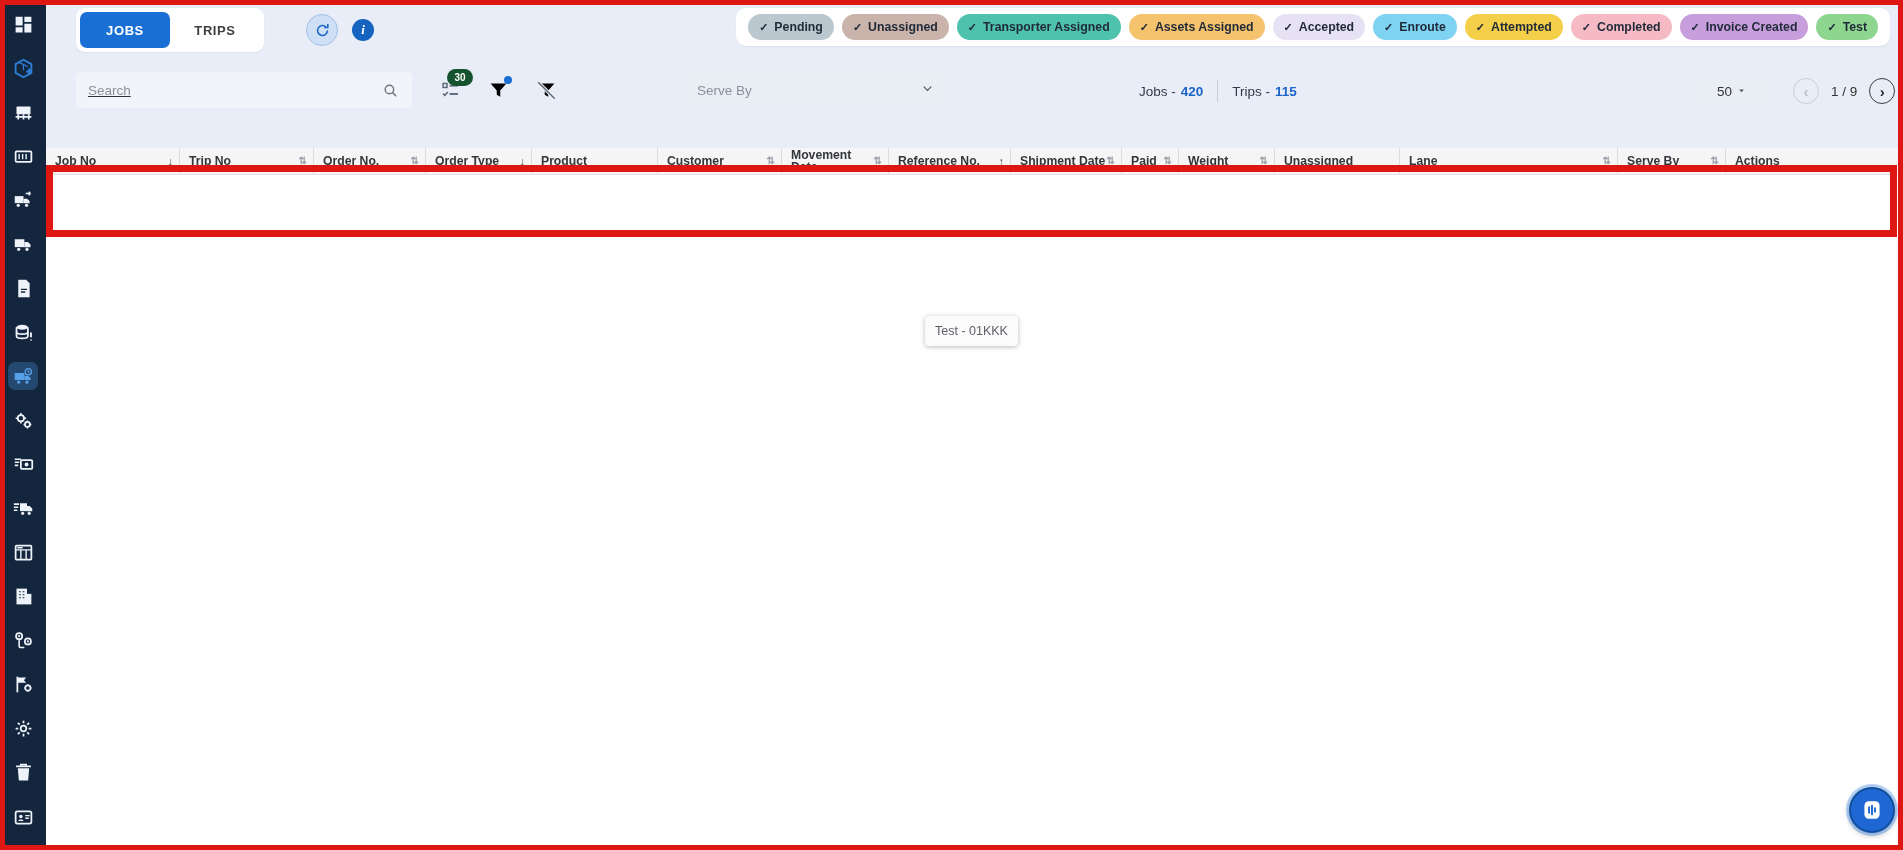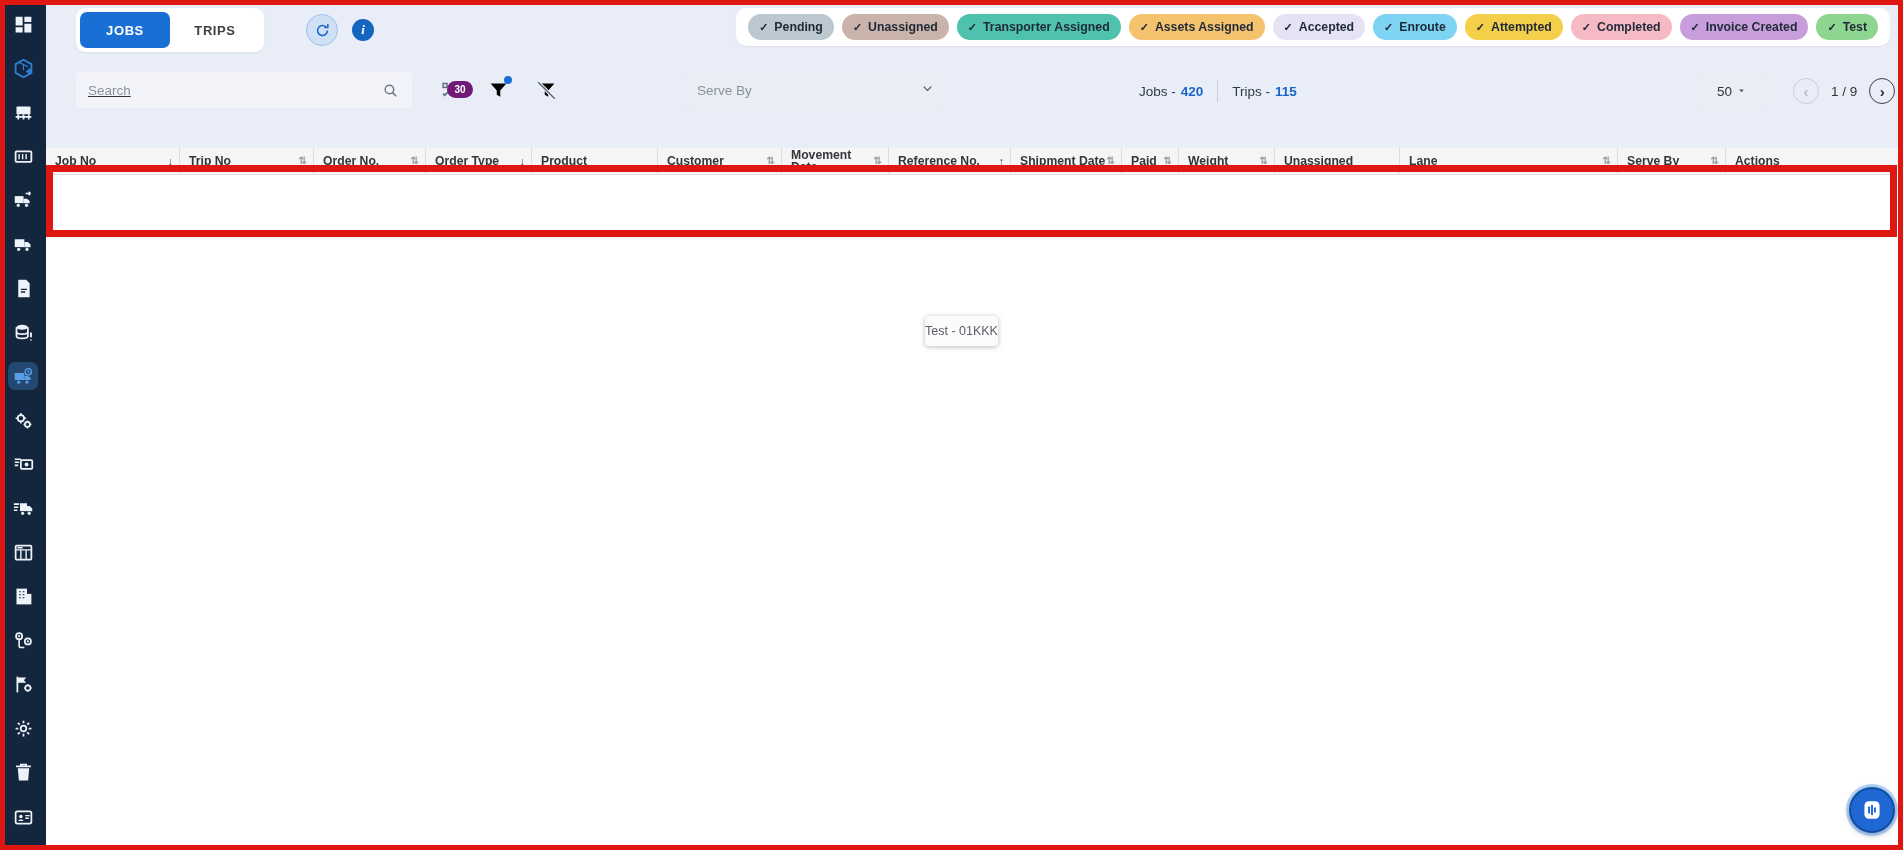--- a/index.html
+++ b/index.html
@@ -23,21 +23,21 @@
   .chip{display:flex;align-items:center;gap:6px;height:26px;padding:0 11px;border-radius:13px;font:600 12.3px "Liberation Sans",sans-serif;color:#1f2937;cursor:pointer;white-space:nowrap;}
   .chip .chk{font-size:11px;font-weight:700;}
   .search-box{position:absolute;left:30px;top:72px;width:336px;height:36px;background:#f2f4f9;border-radius:5px;display:flex;align-items:center;}
   .search-box input{flex:1;border:0;background:transparent;outline:none;padding:0 12px;font:400 13.5px "Liberation Sans",sans-serif;color:#333;text-decoration:underline;}
   .search-box input::placeholder{color:#8b919c;}
   .search-box .s-icon{width:30px;color:#6f7680;display:flex;align-items:center;}
   .search-box .s-icon svg{width:17px;height:17px;}
   .tool-icons{position:absolute;left:392px;top:78px;display:flex;gap:24px;align-items:center;}
   .tool-ic{position:relative;width:24px;height:24px;color:#5d6b7c;cursor:pointer;display:flex;align-items:center;justify-content:center;}
   .tool-ic svg{width:21px;height:21px;}
-  .tool-ic .badge{position:absolute;top:-9px;right:-11px;min-width:20px;height:17px;border-radius:9px;background:#701a75;color:#fff;font:700 10px "Liberation Sans",sans-serif;display:flex;align-items:center;justify-content:center;padding:0 3px;margin-top:12px;}
+  .tool-ic .badge{position:absolute;top:-9px;right:-11px;min-width:20px;height:17px;border-radius:9px;background:#14532d;color:#fff;font:700 10px "Liberation Sans",sans-serif;display:flex;align-items:center;justify-content:center;padding:0 3px;}
   .tool-ic .dot{position:absolute;top:-2px;right:-2px;width:8px;height:8px;border-radius:50%;background:#1a6fd4;}
   .tool-ic.blue{color:#1a63c9;}
   .serveby{position:absolute;left:639px;top:72px;width:262px;height:36px;background:#e9edf4;border-radius:5px;display:flex;align-items:center;justify-content:space-between;padding:0 12px;box-sizing:border-box;cursor:pointer;}
   .serveby span{font:400 13.5px "Liberation Sans",sans-serif;color:#8b919c;}
   .serveby svg{width:15px;height:15px;color:#555;}
   .counts{position:absolute;left:1093px;top:80px;display:flex;align-items:center;font:400 13.5px "Liberation Sans",sans-serif;color:#30394a;}
   .counts b{color:#1a63c9;margin-left:5px;}
   .vdiv{width:1px;height:22px;background:#c8cdd6;margin:0 14px;}
   .pagesize{position:absolute;left:1649px;top:74px;width:74px;height:34px;background:#e9edf4;border-radius:5px;display:flex;align-items:center;justify-content:center;gap:4px;font:400 13.5px "Liberation Sans",sans-serif;color:#333;cursor:pointer;}
   .pagesize svg{width:11px;height:11px;fill:#555;}
@@ -48,21 +48,21 @@
   .pg-text{font:400 13.5px "Liberation Sans",sans-serif;color:#333;}
   
   .table{position:absolute;left:0;right:0;top:148px;bottom:0;background:#fff;overflow:hidden;}
   .thead,.row{display:grid;grid-template-columns:134px 134px 112px 106px 126px 124px 107px 122px 111px 57px 96px 125px 218px 108px 1fr;}
   .thead{height:26px;background:#f5f5f6;border-bottom:1px solid #e0e0e0;}
   .th{display:flex;align-items:center;justify-content:space-between;padding:0 6px 0 9px;border-right:1px solid #dcdcdc;font:700 12.2px "Liberation Sans",sans-serif;color:#33363a;line-height:12px;overflow:hidden;cursor:pointer;}
   .th:last-child{border-right:0;}
   .th .sort{font-size:11px;color:#4a4d52;flex:0 0 auto;}
   .th .sort.both{font-size:10px;color:#9aa0a8;}
   
-  .tooltip{position:absolute;left:925px;top:316px;background:#fbfbfc;border-radius:4px;box-shadow:0 1px 5px rgba(0,0,0,.28);padding:8px 0;font:400 12.5px "Liberation Sans",sans-serif;color:#5d6066;z-index:30;}
+  .tooltip{position:absolute;left:925px;top:316px;background:#fbfbfc;border-radius:4px;box-shadow:0 1px 5px rgba(0,0,0,.28);padding:8px 10px;font:400 12.5px "Liberation Sans",sans-serif;color:#5d6066;z-index:30;}
   .row-highlight{position:absolute;left:46px;top:165px;width:1851px;height:72px;border:7px solid #df1712;box-sizing:border-box;z-index:40;pointer-events:none;}
   .red-frame{position:absolute;inset:0;border:5px solid #df1712;box-sizing:border-box;z-index:60;pointer-events:none;}
   .fab{position:absolute;left:1849px;top:787px;width:46px;height:46px;border-radius:50%;background:#1f67d2;border:2px solid #10509f;box-shadow:0 0 0 3px rgba(47,128,237,.35),0 2px 6px rgba(0,0,0,.3);z-index:45;display:flex;align-items:center;justify-content:center;cursor:pointer;padding:0;}
   .fab svg{width:26px;height:26px;}
 </style>
 </head>
 <body>
 
 <div class="stage">
   <aside class="sidebar" id="sidebar">

